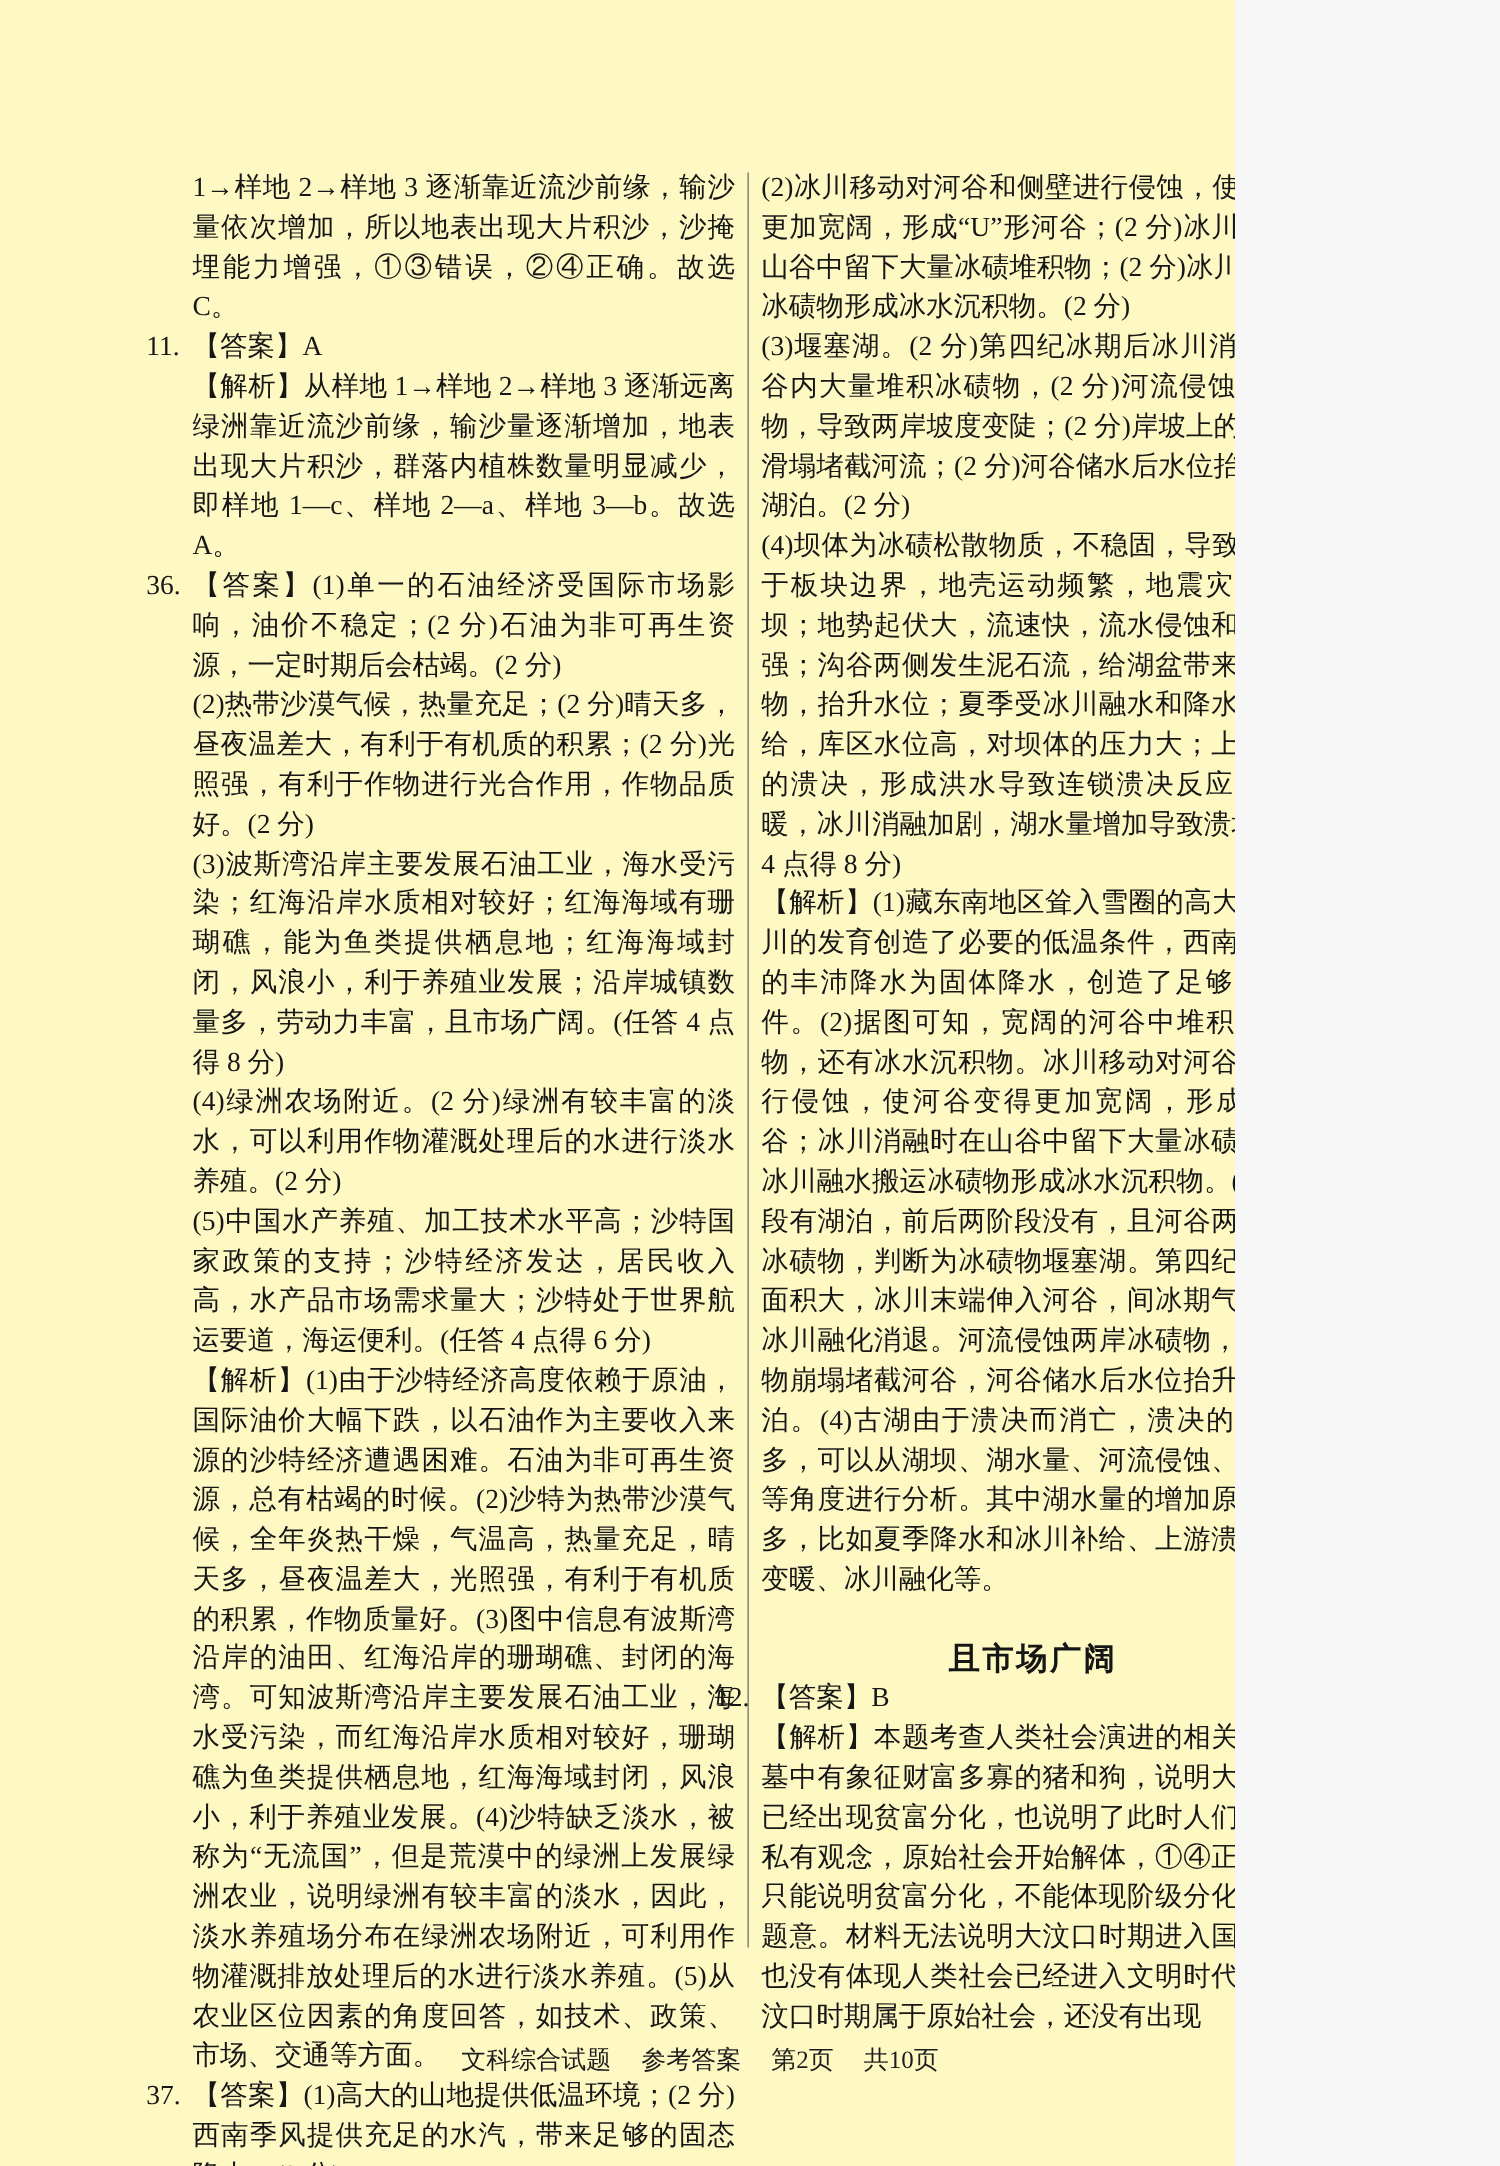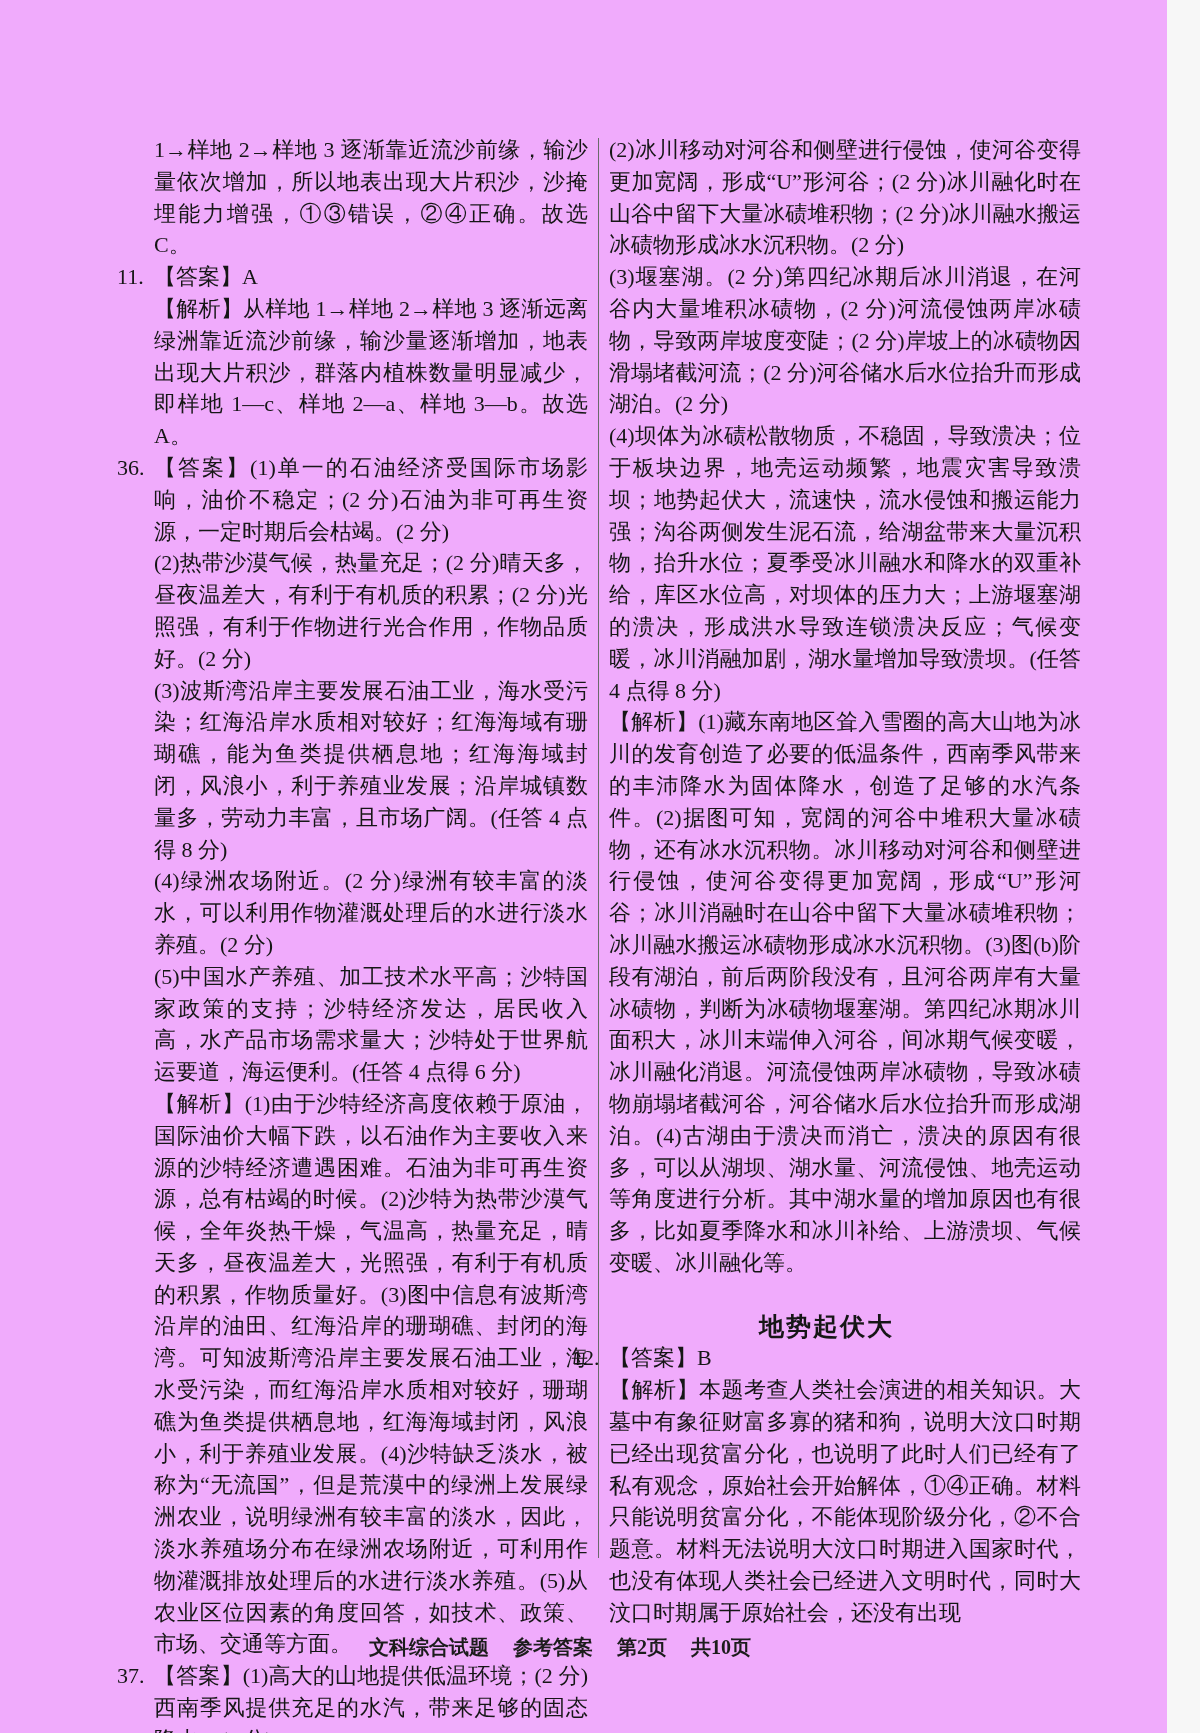--- a/index.html
+++ b/index.html
@@ -3,22 +3,22 @@
 <meta charset="utf-8">
 <style>
   html,body { margin:0; padding:0; }
   body {
     width:1200px; height:1733px;
     background:#f7f7f7;
     font-family:"Liberation Serif","DejaVu Serif",serif;
   }
   .page {
     position:relative;
-    width:1167px; height:1733px;
-    background:#f0abfc;
+    width:988px; height:1733px;
+    background:#fef9c3;
     color:#161616;
     overflow:hidden;
   }
   .col {
     position:absolute;
     top:134px;
     font-size:22px;
     line-height:31.8px;
     text-align:justify;
     text-justify:inter-ideograph;
@@ -54,21 +54,21 @@
     letter-spacing:2px;
   }
   .footer {
     position:absolute;
     left:0; top:1634px;
     width:1120px;
     display:flex;
     justify-content:center;
     gap:24px;
     font-size:20px;
-    font-weight:bold;
+    font-weight:normal;
     color:#1c1c1c;
   }
 </style>
 </head>
 <body>
 
 <div class="page">
 
   <div class="col col-left">
     <p class="para"><span class="num"></span><span>1→样地 2→样地 3 逐渐靠近流沙前缘，输沙量依次增加，所以地表出现大片积沙，沙掩埋能力增强，①③错误，②④正确。故选 C。</span></p>
@@ -84,21 +84,21 @@
   </div>
 
   <div class="divider"></div>
 
   <div class="col col-right">
     <p class="para"><span class="num"></span><span>(2)冰川移动对河谷和侧壁进行侵蚀，使河谷变得更加宽阔，形成“U”形河谷；(2 分)冰川融化时在山谷中留下大量冰碛堆积物；(2 分)冰川融水搬运冰碛物形成冰水沉积物。(2 分)</span></p>
     <p class="para"><span class="num"></span><span>(3)堰塞湖。(2 分)第四纪冰期后冰川消退，在河谷内大量堆积冰碛物，(2 分)河流侵蚀两岸冰碛物，导致两岸坡度变陡；(2 分)岸坡上的冰碛物因滑塌堵截河流；(2 分)河谷储水后水位抬升而形成湖泊。(2 分)</span></p>
     <p class="para"><span class="num"></span><span>(4)坝体为冰碛松散物质，不稳固，导致溃决；位于板块边界，地壳运动频繁，地震灾害导致溃坝；地势起伏大，流速快，流水侵蚀和搬运能力强；沟谷两侧发生泥石流，给湖盆带来大量沉积物，抬升水位；夏季受冰川融水和降水的双重补给，库区水位高，对坝体的压力大；上游堰塞湖的溃决，形成洪水导致连锁溃决反应；气候变暖，冰川消融加剧，湖水量增加导致溃坝。(任答 4 点得 8 分)</span></p>
     <p class="para"><span class="num"></span><span>【解析】(1)藏东南地区耸入雪圈的高大山地为冰川的发育创造了必要的低温条件，西南季风带来的丰沛降水为固体降水，创造了足够的水汽条件。(2)据图可知，宽阔的河谷中堆积大量冰碛物，还有冰水沉积物。冰川移动对河谷和侧壁进行侵蚀，使河谷变得更加宽阔，形成“U”形河谷；冰川消融时在山谷中留下大量冰碛堆积物；冰川融水搬运冰碛物形成冰水沉积物。(3)图(b)阶段有湖泊，前后两阶段没有，且河谷两岸有大量冰碛物，判断为冰碛物堰塞湖。第四纪冰期冰川面积大，冰川末端伸入河谷，间冰期气候变暖，冰川融化消退。河流侵蚀两岸冰碛物，导致冰碛物崩塌堵截河谷，河谷储水后水位抬升而形成湖泊。(4)古湖由于溃决而消亡，溃决的原因有很多，可以从湖坝、湖水量、河流侵蚀、地壳运动等角度进行分析。其中湖水量的增加原因也有很多，比如夏季降水和冰川补给、上游溃坝、气候变暖、冰川融化等。</span></p>
 
-    <h2 class="section-heading">地势起伏大</h2>
+    <h2 class="section-heading">且市场广阔</h2>
 
     <p class="para"><span class="num">12.</span><span>【答案】B</span></p>
     <p class="para"><span class="num"></span><span>【解析】本题考查人类社会演进的相关知识。大墓中有象征财富多寡的猪和狗，说明大汶口时期已经出现贫富分化，也说明了此时人们已经有了私有观念，原始社会开始解体，①④正确。材料只能说明贫富分化，不能体现阶级分化，②不合题意。材料无法说明大汶口时期进入国家时代，也没有体现人类社会已经进入文明时代，同时大汶口时期属于原始社会，还没有出现</span></p>
   </div>
 
   <div class="footer">
     <span>文科综合试题</span>
     <span>参考答案</span>
     <span>第2页</span>
     <span>共10页</span>

